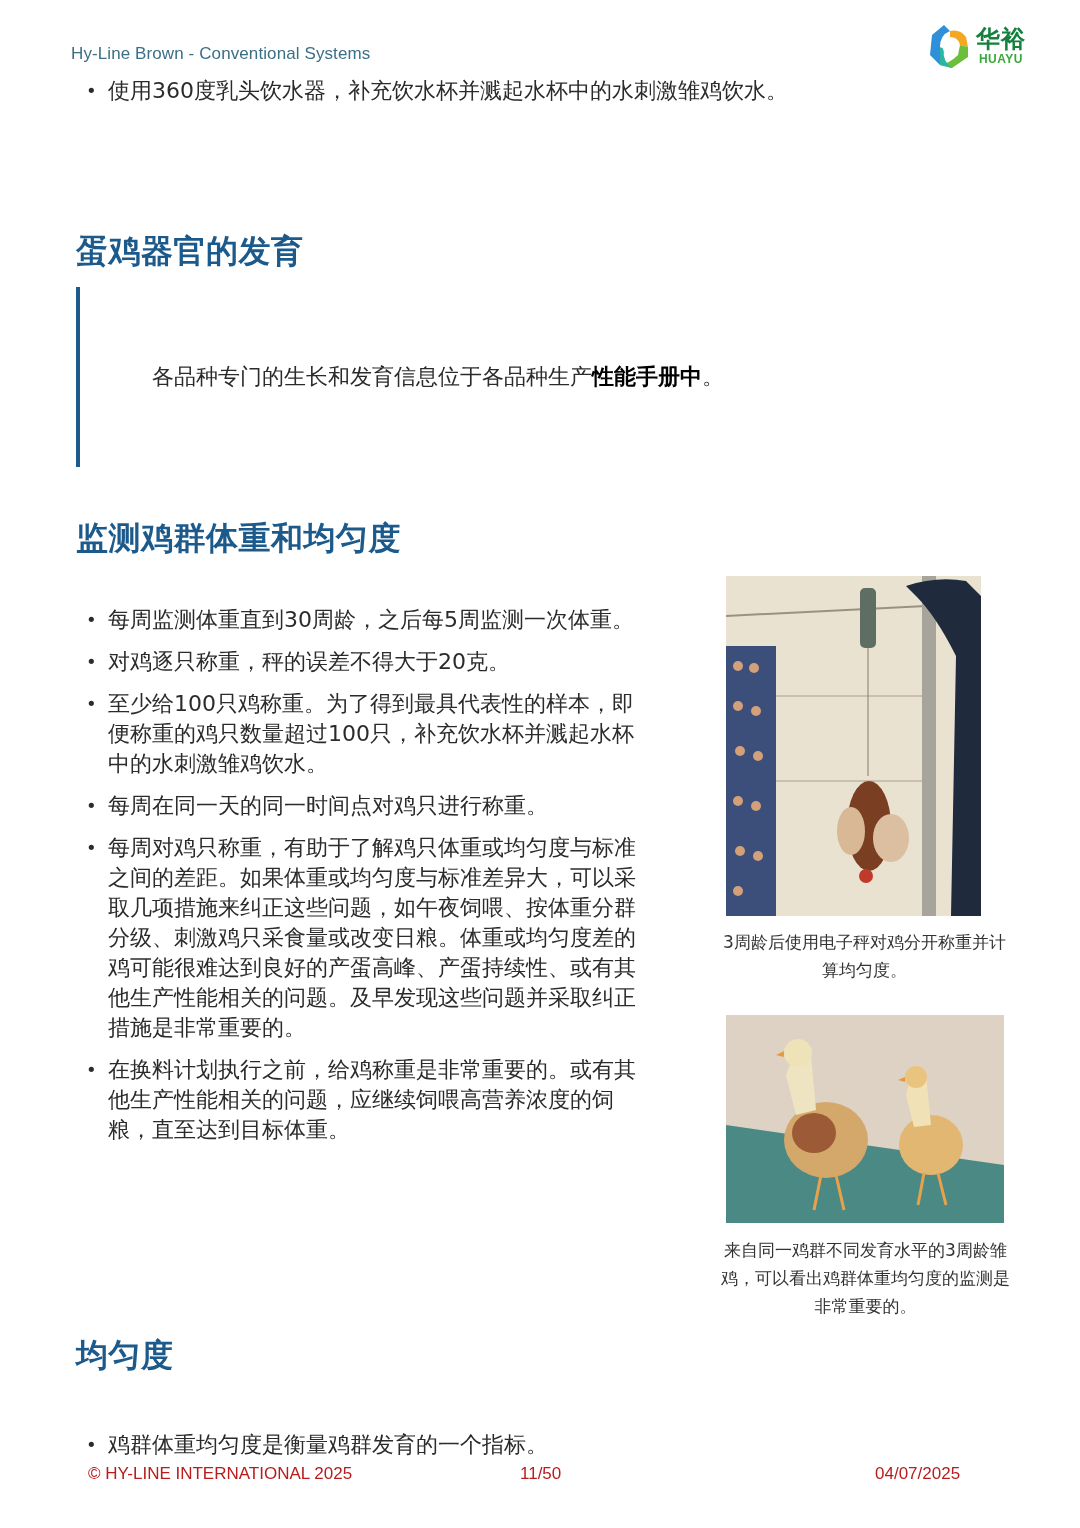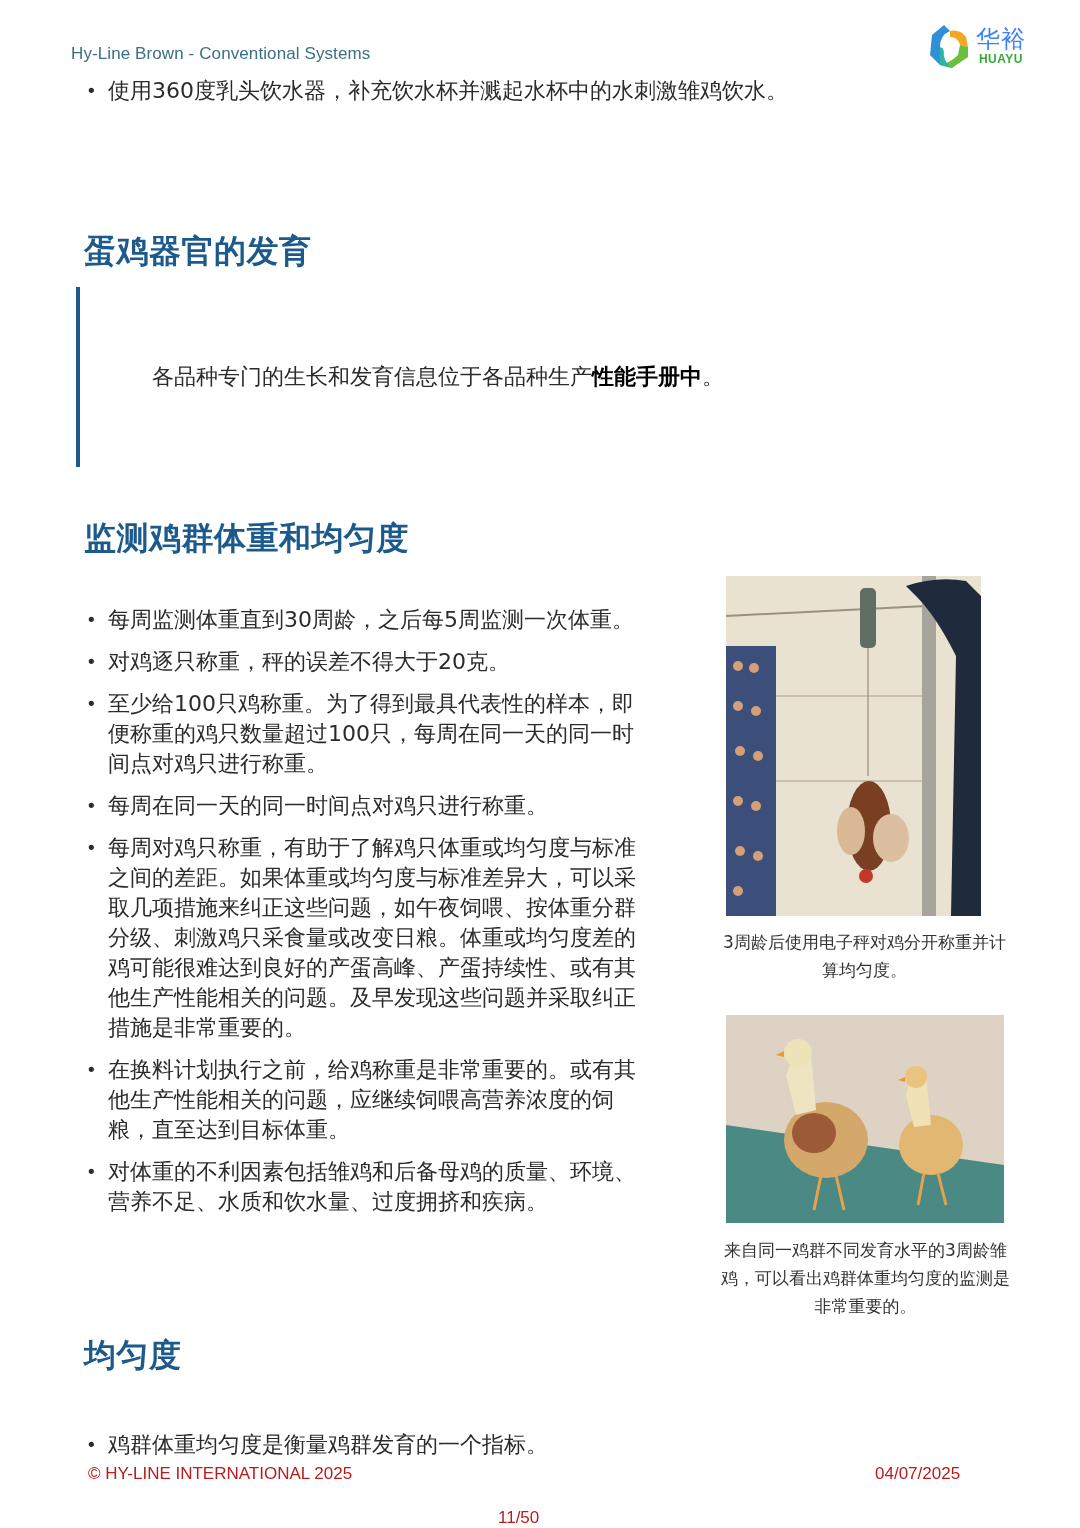--- a/index.html
+++ b/index.html
@@ -4,31 +4,31 @@
   <style>
     * { box-sizing: border-box; margin: 0; padding: 0; }
     html, body { width: 1080px; height: 1528px; background: #ffffff; overflow: hidden; }
     body { position: relative; font-family: "DejaVu Sans", "Liberation Sans", sans-serif; color: #2b2b2b; }
 
     .header-title { position: absolute; left: 71px; top: 44px; font-family: "Liberation Sans", sans-serif; font-size: 17px; color: #3b6f86; letter-spacing: 0.1px; }
 
     .logo { position: absolute; left: 926px; top: 18px; width: 120px; height: 56px; display: flex; align-items: center; }
     .logo-mark { width: 46px; height: 50px; }
     .logo-text { margin-left: 4px; display: flex; flex-direction: column; align-items: center; line-height: 1; }
-    .logo-cn { font-size: 24px; font-weight: normal; color: #3b82f6; letter-spacing: 1px; }
+    .logo-cn { font-size: 24px; font-weight: bold; color: #15803d; letter-spacing: 1px; }
     .logo-en { font-family: "Liberation Sans", sans-serif; font-size: 12px; font-weight: bold; color: #3aa83a; letter-spacing: 0.5px; margin-top: 2px; }
 
     ul.bullets { list-style: none; position: absolute; }
     ul.bullets li { position: relative; padding-left: 30px; font-size: 22px; line-height: 30px; color: #2b2b2b; }
     ul.bullets li::before { content: "•"; position: absolute; left: 8px; top: 0; font-size: 18px; color: #2b2b2b; }
 
     .top-list { left: 78px; top: 76px; width: 900px; }
     .top-list li { margin-bottom: 13px; }
 
-    .section-heading { position: absolute; left: 84px; font-size: 32px; font-weight: bold; color: #1d5a8c; letter-spacing: 0.5px; }
+    .section-heading { position: absolute; left: 76px; font-size: 32px; font-weight: bold; color: #1d5a8c; letter-spacing: 0.5px; }
     #h-organs { top: 230px; }
     #h-monitor { top: 517px; }
     #h-uniform { top: 1316px; margin-top: 18px; }
 
     .callout-bar { position: absolute; left: 76px; top: 287px; width: 4px; height: 180px; background: #1d5a8c; }
     .callout-text { position: absolute; left: 152px; top: 362px; font-size: 22px; line-height: 30px; color: #2b2b2b; }
     .callout-text b { font-weight: bold; color: #000; font-family: Liberation Serif, serif; }
 
     .monitor-list { left: 78px; top: 605px; width: 570px; }
     .monitor-list li { margin-bottom: 12px; }
@@ -36,21 +36,21 @@
     .uniform-list { left: 78px; top: 1386px; width: 600px; margin-top: 44px; }
     .photo { position: absolute; overflow: hidden; }
     #photo1 { left: 726px; top: 576px; width: 255px; height: 340px; background: #e8e0cf; }
     #photo2 { left: 726px; top: 1015px; width: 278px; height: 208px; background: #d9cfc3; }
     .caption { position: absolute; font-size: 17px; line-height: 28px; color: #333; text-align: center; }
     #cap1 { left: 722px; top: 928px; width: 285px; }
     #cap2 { left: 718px; top: 1236px; width: 295px; }
 
     .footer { position: absolute; top: 1464px; font-family: "Liberation Sans", sans-serif; font-size: 17px; color: #b91c1c; }
     #foot-copy { left: 88px; }
-    #foot-page { left: 498px; margin-top: 44px; }
+    #foot-page { left: 520px; }
     #foot-date { left: 875px; }
   </style>
 </head>
 <body>
 
 <div class="header-title">Hy-Line Brown - Conventional Systems</div>
 
 <div class="logo">
   <svg class="logo-mark" viewBox="0 0 46 50">
     <polygon points="23,2 43,13 43,37 23,48 3,37 3,13" fill="#ffffff"></polygon>
@@ -71,25 +71,24 @@
 </ul>
 
 <h2 class="section-heading" id="h-organs">蛋鸡器官的发育</h2>
 <div class="callout-bar"></div>
 <p class="callout-text"><span>各品种专门的生长和发育信息位于各品种生产</span><b>性能手册中</b><span>。</span></p>
 
 <h2 class="section-heading" id="h-monitor">监测鸡群体重和均匀度</h2>
 <ul class="bullets monitor-list">
   <li>每周监测体重直到30周龄，之后每5周监测一次体重。</li>
   <li>对鸡逐只称重，秤的误差不得大于20克。</li>
-  <li>至少给100只鸡称重。为了得到最具代表性的样本，即便称重的鸡只数量超过100只，每周在同一天的同一时间点对鸡只进行称重。</li>
+  <li>至少给100只鸡称重。为了得到最具代表性的样本，即便称重的鸡只数量超过100只，补充饮水杯并溅起水杯中的水刺激雏鸡饮水。</li>
   <li>每周在同一天的同一时间点对鸡只进行称重。</li>
   <li>每周对鸡只称重，有助于了解鸡只体重或均匀度与标准之间的差距。如果体重或均匀度与标准差异大，可以采取几项措施来纠正这些问题，如午夜饲喂、按体重分群分级、刺激鸡只采食量或改变日粮。体重或均匀度差的鸡可能很难达到良好的产蛋高峰、产蛋持续性、或有其他生产性能相关的问题。及早发现这些问题并采取纠正措施是非常重要的。</li>
   <li>在换料计划执行之前，给鸡称重是非常重要的。或有其他生产性能相关的问题，应继续饲喂高营养浓度的饲粮，直至达到目标体重。</li>
-  <li>对体重的不利因素包括雏鸡和后备母鸡的质量、环境、营养不足、水质和饮水量、过度拥挤和疾病。</li>
 </ul>
 
 <div class="photo" id="photo1">
   <svg width="255" height="340" viewBox="0 0 255 340">
     <rect width="255" height="340" fill="#e9e2d0"></rect>
     <line x1="0" y1="40" x2="200" y2="30" stroke="#9a927f" stroke-width="2"></line>
     <line x1="40" y1="120" x2="200" y2="120" stroke="#c9c1ae" stroke-width="2"></line>
     <line x1="40" y1="205" x2="200" y2="205" stroke="#c9c1ae" stroke-width="2"></line>
     <rect x="0" y="70" width="50" height="270" fill="#3c4f7a"></rect>
     <g fill="#d4a07a">

